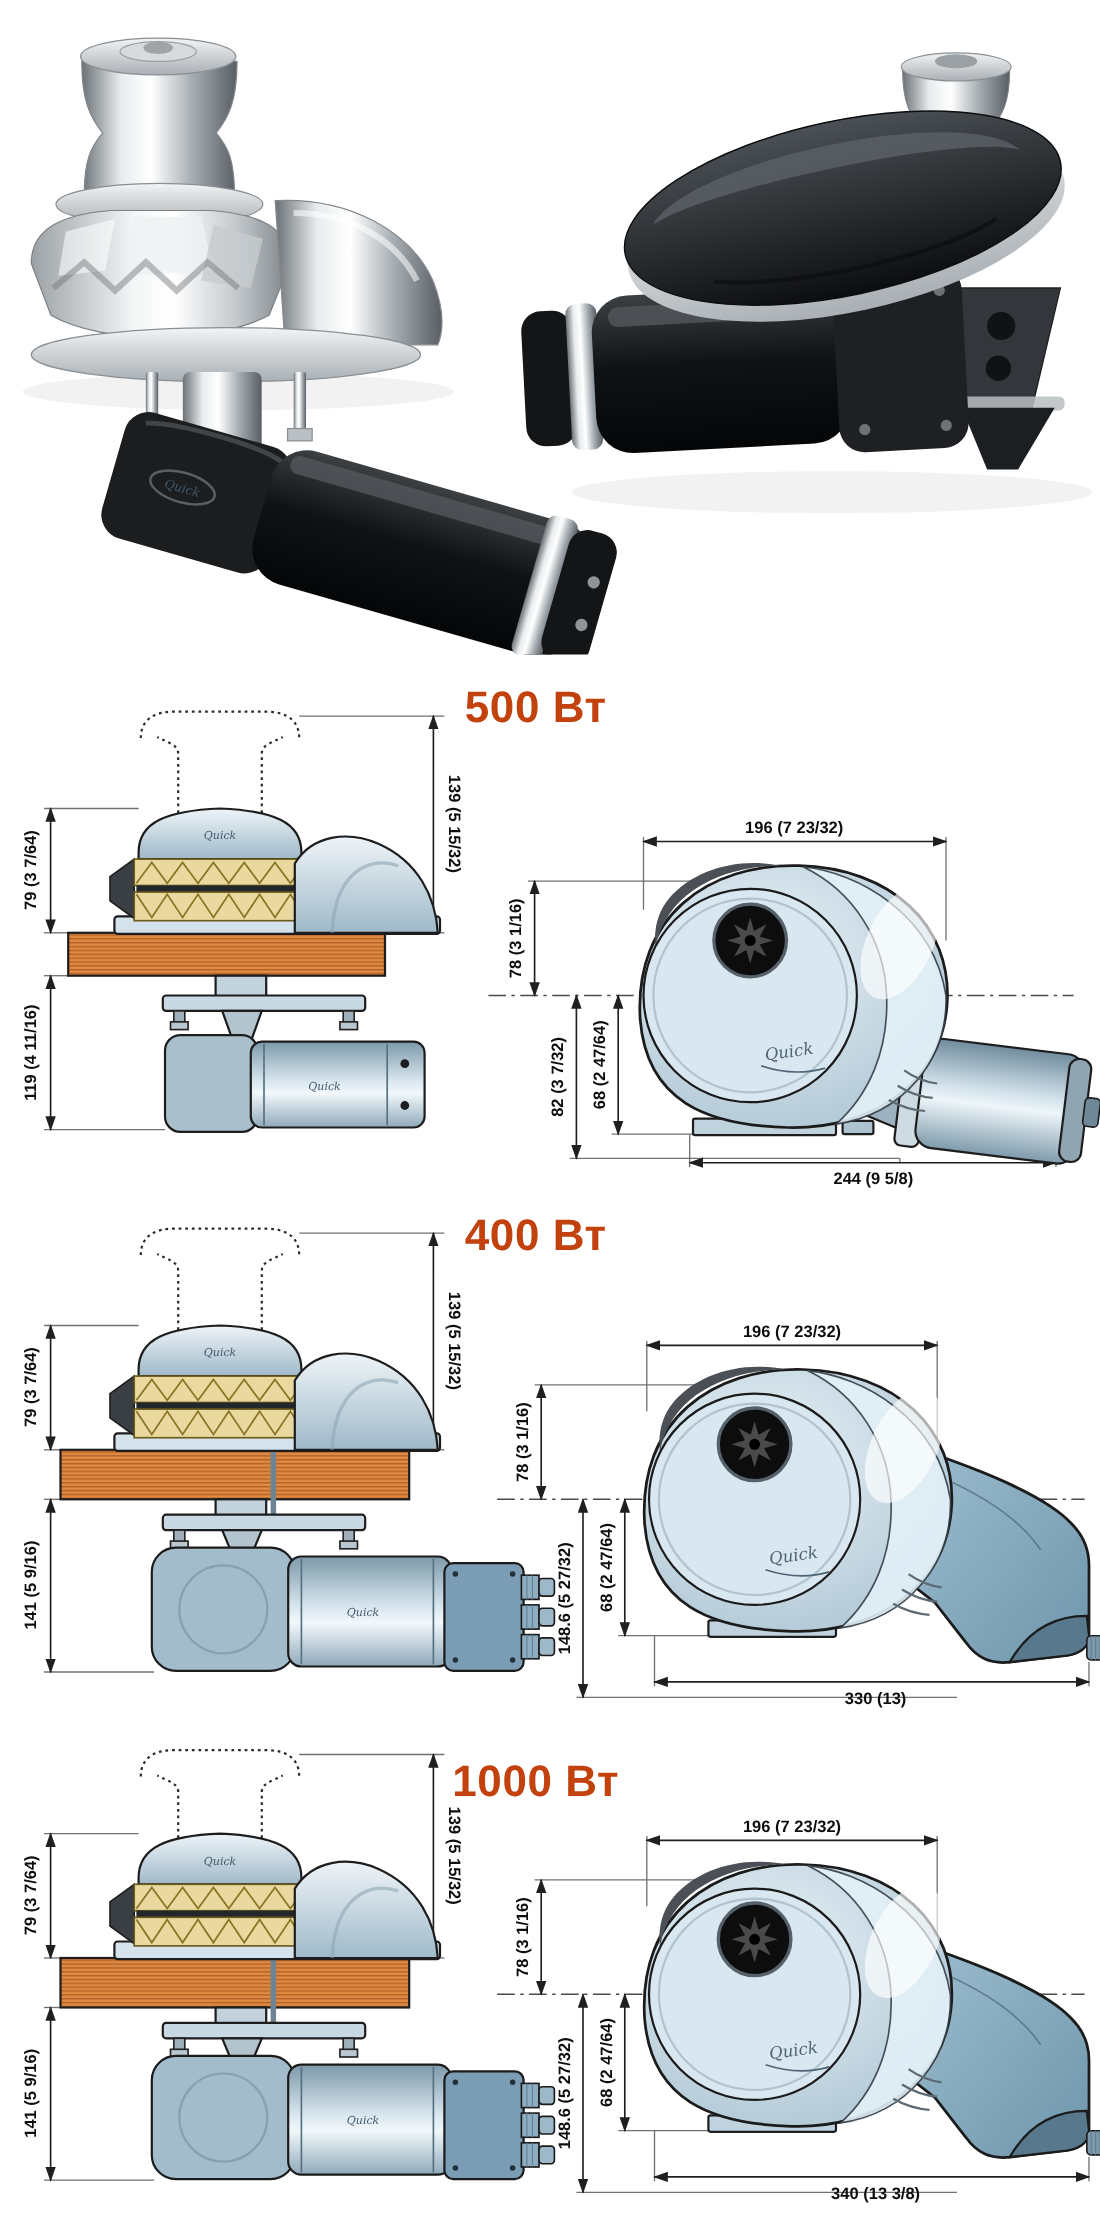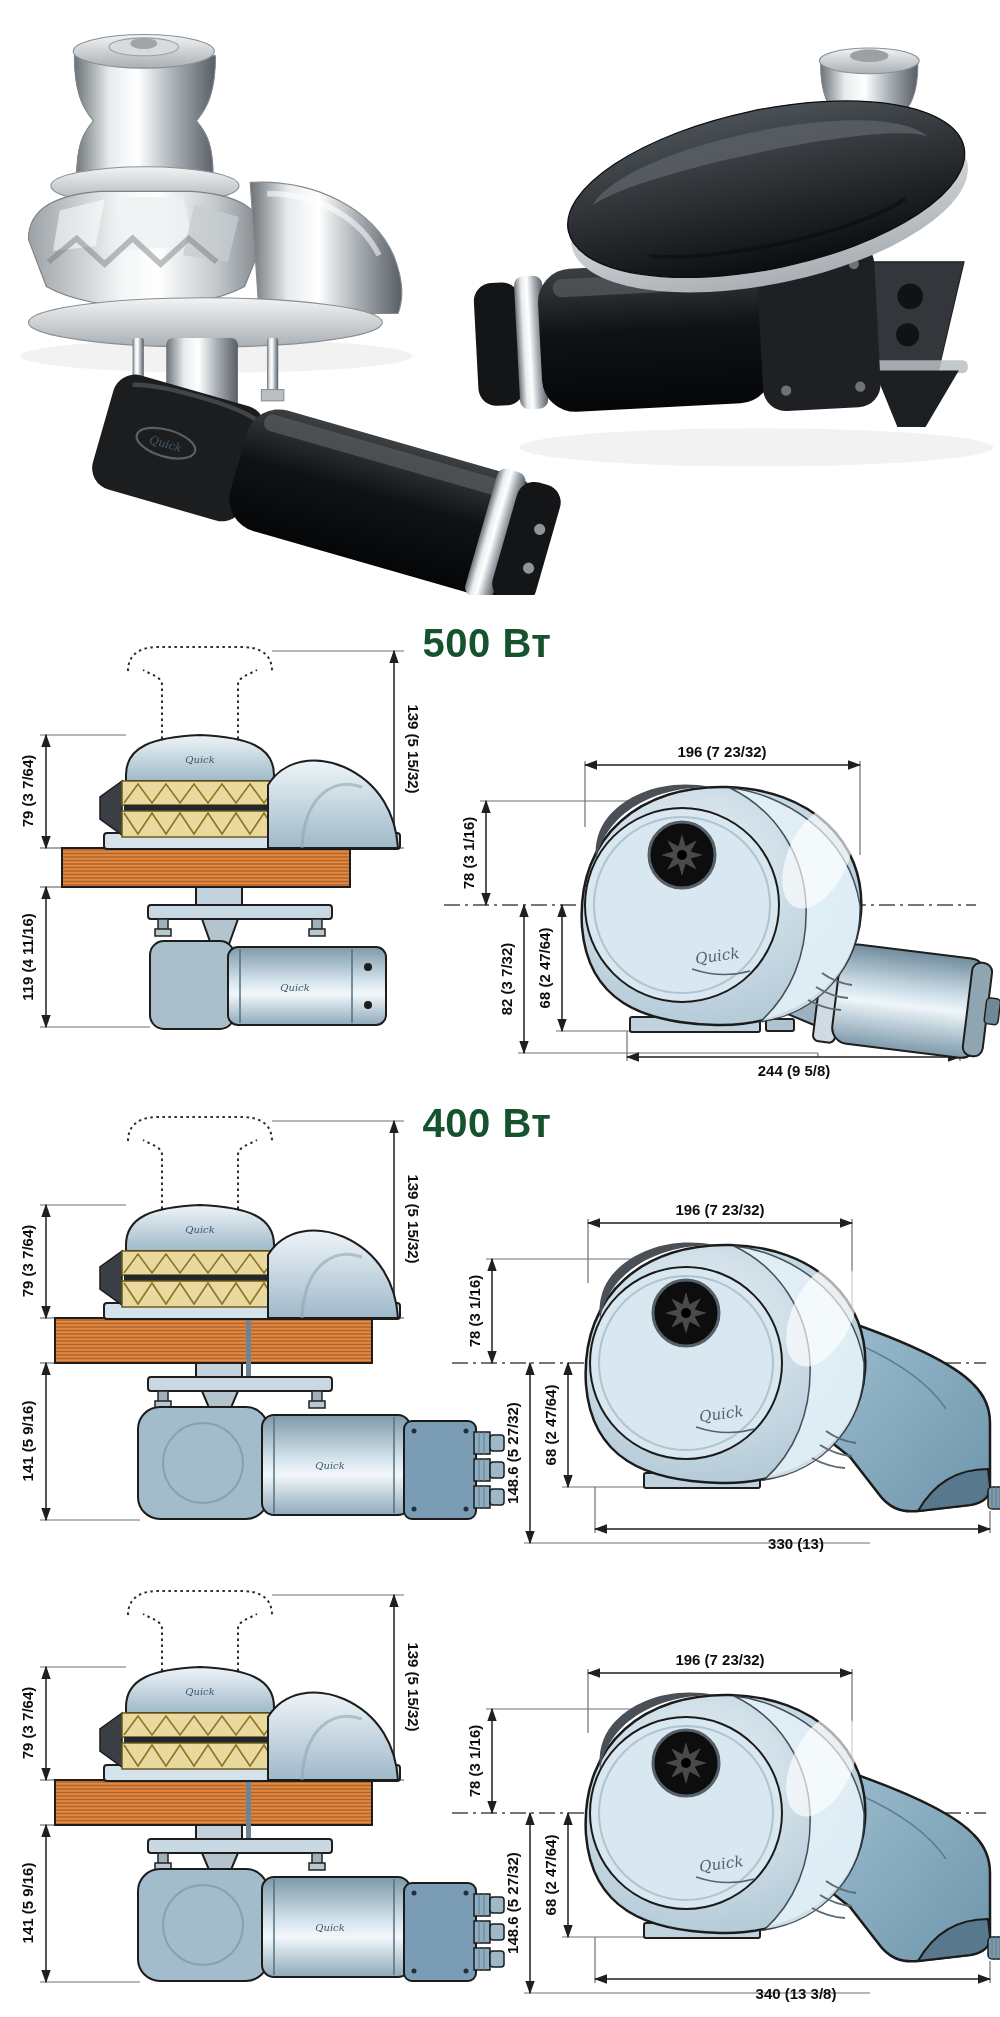--- a/index.html
+++ b/index.html
@@ -1,20 +1,20 @@
 <!DOCTYPE html>
 <html><head>
 <meta charset="utf-8">
 <style>
   html,body{margin:0;padding:0;background:#ffffff;}
   .page{position:relative;width:1000px;height:2017px;background:#fff;overflow:hidden;
         font-family:"Liberation Sans",sans-serif;}
   .page svg{position:absolute;display:block;}
   .sec-title{position:absolute;left:0;width:974px;text-align:center;
-             font-size:40px;font-weight:bold;color:#14532d;letter-spacing:.5px;}
+             font-size:40px;font-weight:bold;color:#c2410c;letter-spacing:.5px;}
   .dim{font:bold 15px "Liberation Sans",sans-serif;fill:#0d0d0d;}
   .logo{font:italic 10px "DejaVu Serif",serif;fill:#44596a;}
   .logo-big{font:italic 15px "DejaVu Serif",serif;fill:#4e6373;}
 </style>
 </head>
 <body>
 
 <div class="page">
 
 <svg style="left:0;top:0" width="1000" height="595" viewBox="0 0 1000 595">
@@ -423,20 +423,21 @@
     <circle cx="256" cy="168" r="96" fill="#d9e7f0" stroke="#1b1b1b" stroke-width="2"></circle>
     <circle cx="256" cy="168" r="87" fill="none" stroke="#9db4c2" stroke-width="2" opacity="0.7"></circle>
     <circle cx="256" cy="118" r="33" fill="#0d0d0d" stroke="#55606a" stroke-width="3"></circle>
     <path transform="translate(256,118) scale(1.05)" d="M20,0 L8.3,3.4 L14.1,14.1 L3.4,8.3 L0,20 L-3.4,8.3 L-14.1,14.1 L-8.3,3.4 L-20,0 L-8.3,-3.4 L-14.1,-14.1 L-3.4,-8.3 L0,-20 L3.4,-8.3 L14.1,-14.1 L8.3,-3.4 Z" fill="#4a4a4a"></path>
     <circle cx="256" cy="118" r="5" fill="#000"></circle>
     <text class="logo-big" transform="rotate(-8 292 224)" x="292" y="224" text-anchor="middle">Quick</text>
     <path d="M266,232 q30,10 58,2" stroke="#4e6373" stroke-width="1.5" fill="none"></path>
   </g>
 </svg>
 
+<h2 class="sec-title" style="top:1565px">1000 Вт</h2>
 
 <svg style="left:0;top:1567px" width="510" height="450" viewBox="0 0 510 450">
   <defs>
     <marker id="a1s" viewBox="0 0 10 10" refX="9" refY="5" markerWidth="9" markerHeight="9" orient="auto-start-reverse">
       <path d="M0,1.5 L10,5 L0,8.5 z" fill="#1f1f1f"></path>
     </marker>
     <linearGradient id="c1" x1="0" y1="0" x2="0" y2="1">
       <stop offset="0" stop-color="#eef4f8"></stop>
           <stop offset="1" stop-color="#9fb9c9"></stop>
     </linearGradient>

